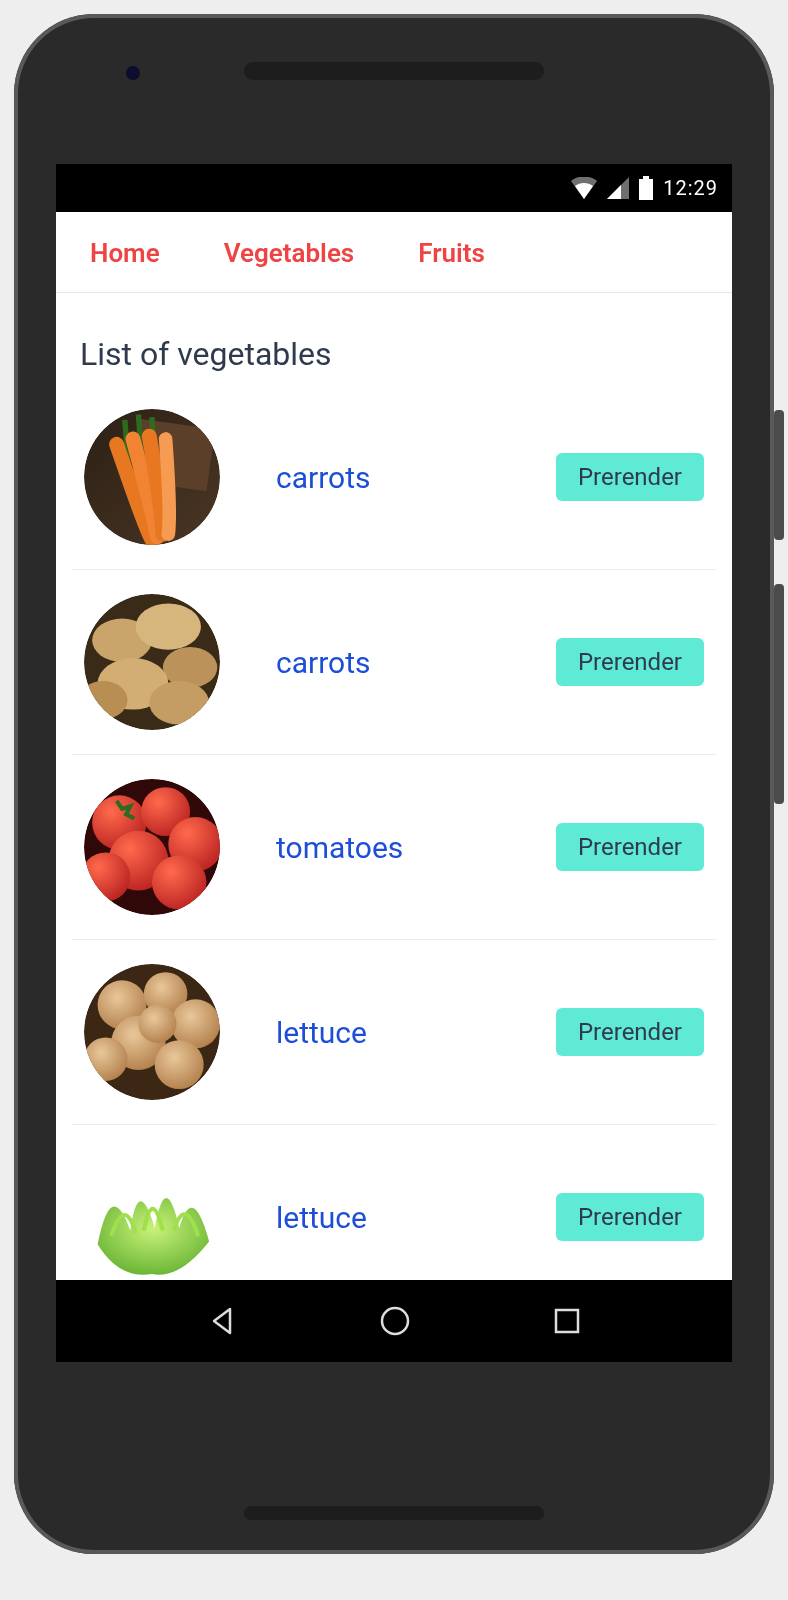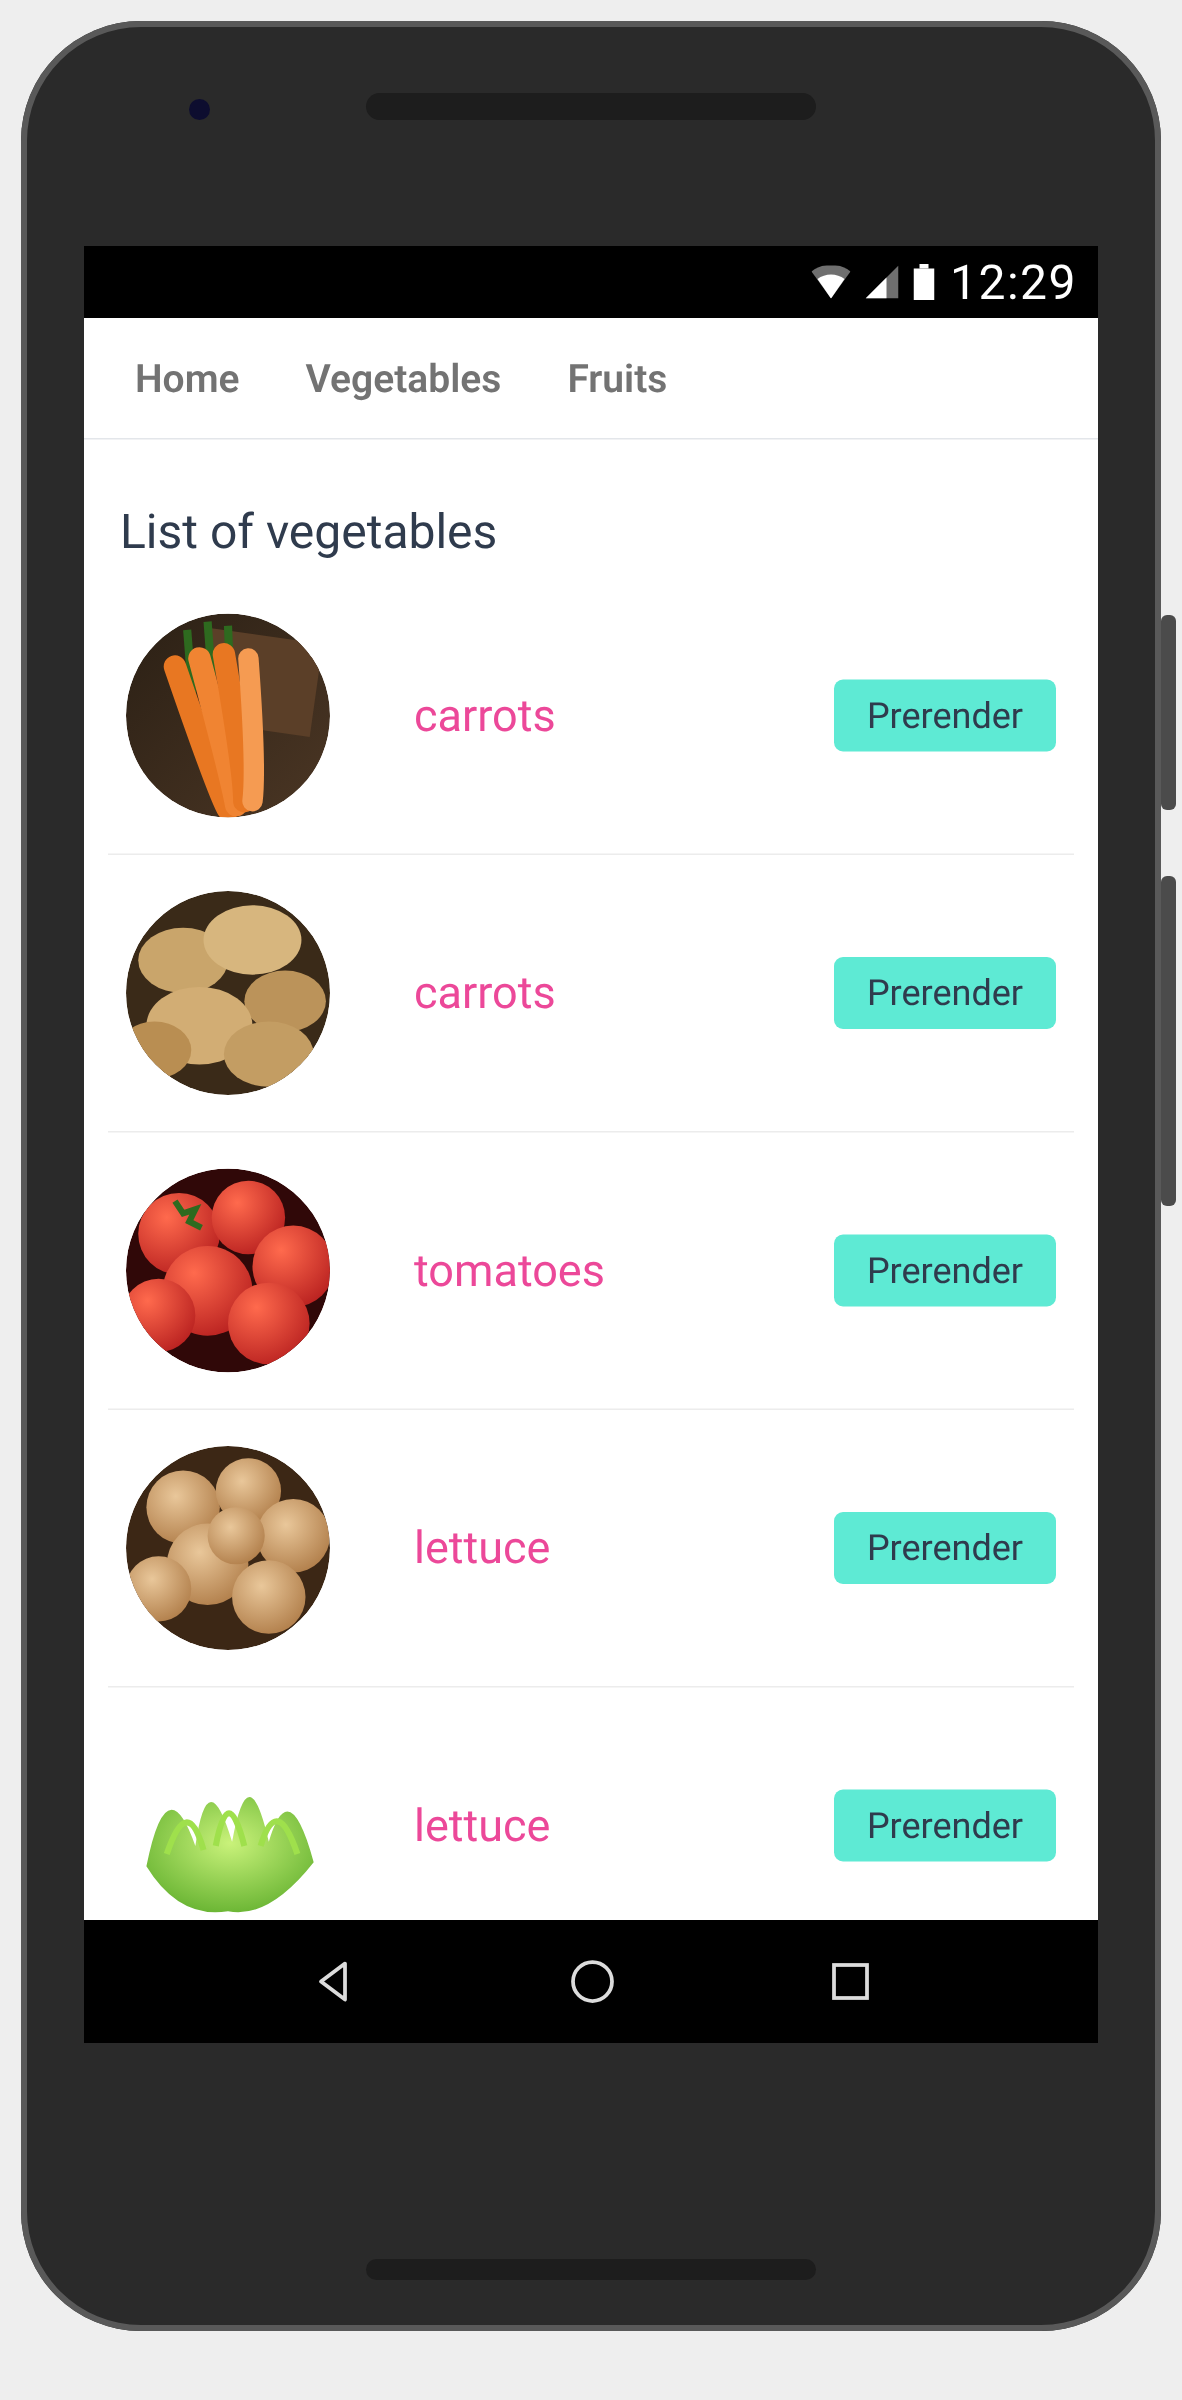--- a/index.html
+++ b/index.html
@@ -87,37 +87,37 @@
   
   .status-bar {
     height: 48px;
     background: #000000;
     color: #ffffff;
     display: flex;
     align-items: center;
     justify-content: flex-end;
     padding: 0 14px;
     gap: 10px;
-    font-size: 32px;
+    font-size: 20px;
     letter-spacing: 1px;
   }
   .status-bar .clock { font-weight: 400; }
   .wifi-icon, .cell-icon, .battery-icon { display: inline-block; }
   .wifi-icon svg, .cell-icon svg, .battery-icon svg { display: block; }
 
   
   .topnav {
     display: flex;
     align-items: center;
-    gap: 44px;
+    gap: 64px;
     padding: 26px 34px 24px;
     border-bottom: 1px solid #e3e6ea;
     font-size: 26px;
     font-weight: 600;
-    color: #737373;
+    color: #ef4444;
   }
   .topnav .tab { cursor: pointer; }
 
   
   .page-title {
     font-size: 32px;
     font-weight: 400;
     color: #2f3b4d;
     padding: 42px 24px 12px;
   }
@@ -135,21 +135,21 @@
   .thumb {
     width: 136px;
     height: 136px;
     border-radius: 50%;
     flex: 0 0 136px;
     margin-left: 4px;
   }
   .veg-name {
     flex: 1;
     font-size: 30px;
-    color: #ec4899;
+    color: #1d4ed8;
     padding-left: 56px;
   }
   .prerender-btn {
     background: #5eead4;
     color: #2f3b4d;
     border: none;
     border-radius: 6px;
     padding: 10px 22px;
     font-size: 24px;
     font-family: inherit;

